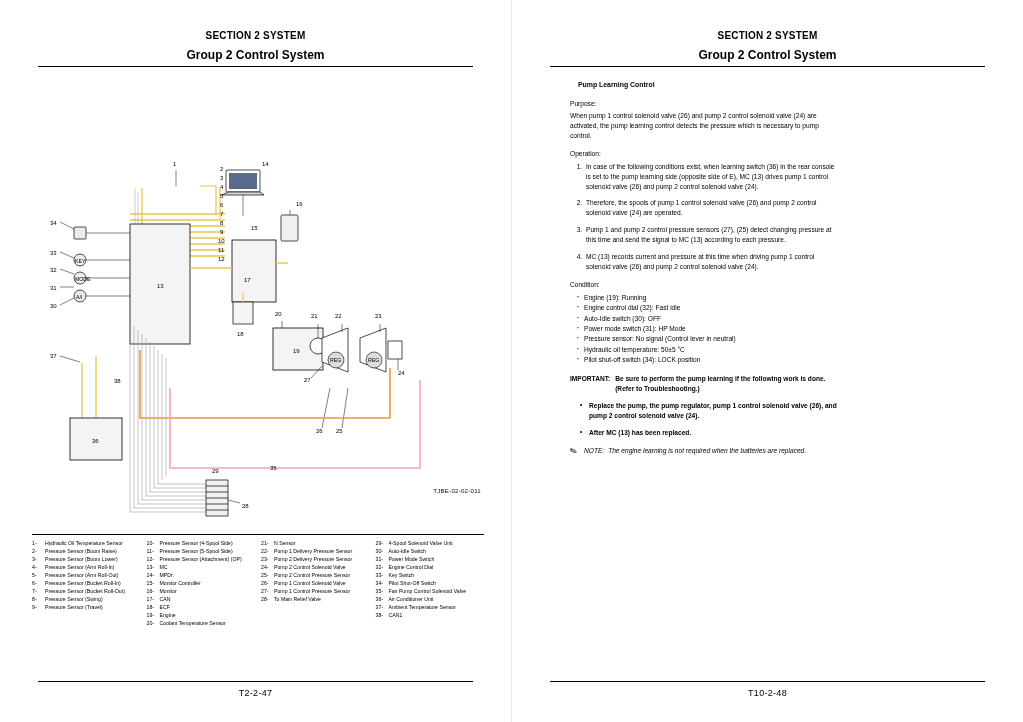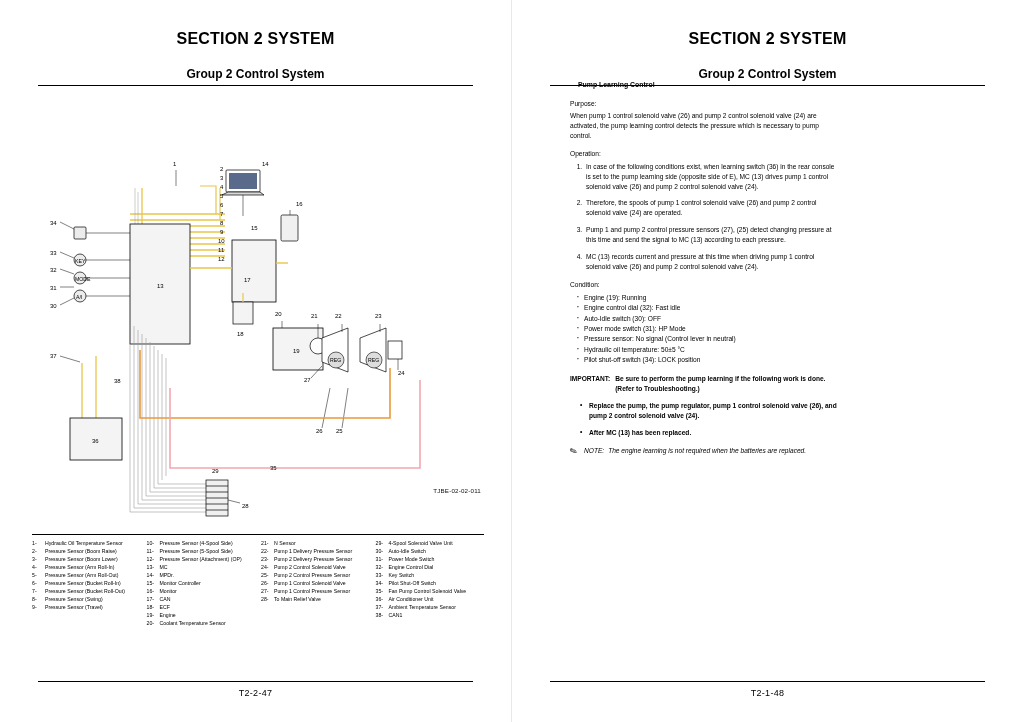--- a/index.html
+++ b/index.html
@@ -33,24 +33,24 @@
   }
 
   
   .hdr {
     position: absolute;
     left: 38px; right: 38px;
     top: 30px;
     text-align: center;
   }
   .hdr .sect {
-    font-size: 16px;
+    font-size: 10px;
     font-weight: bold;
     letter-spacing: .2px;
-    margin-bottom: 19px;
+    margin-bottom: 7px;
   }
   .hdr .grp {
     font-size: 12px;
     font-weight: bold;
     margin-bottom: 4px;
   }
   .hdr .rule {
     border-top: 1.6px solid #000;
     margin-top: 3px;
   }
@@ -603,16 +603,16 @@
 
       <div class="note">
         <span class="pen">✎</span>
         <span class="lbl">NOTE:</span>
         <span>The engine learning is not required when the batteries are replaced.</span>
       </div>
     </div>
 
     <div class="ftr">
       <div class="rule"></div>
-      <div class="pg">T2-1-48</div>
+      <div class="pg">T10-2-48</div>
     </div>
   </div>
 </div>
 
 </body></html>

